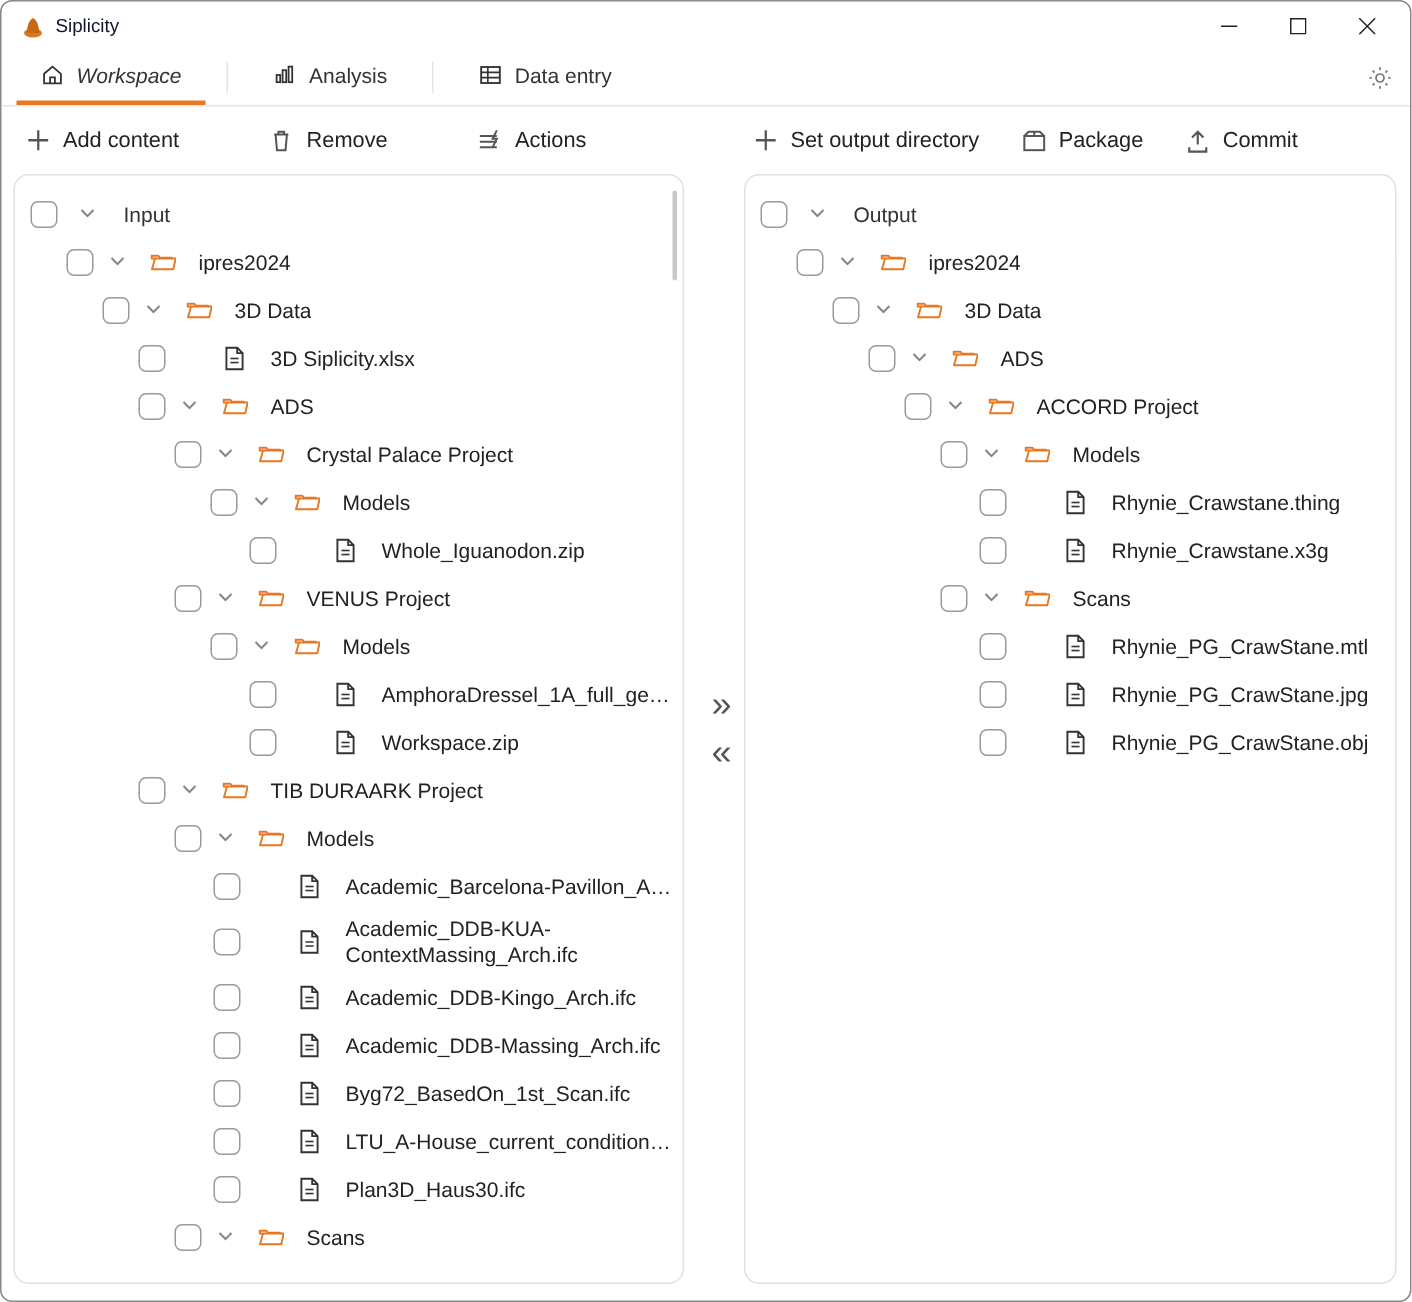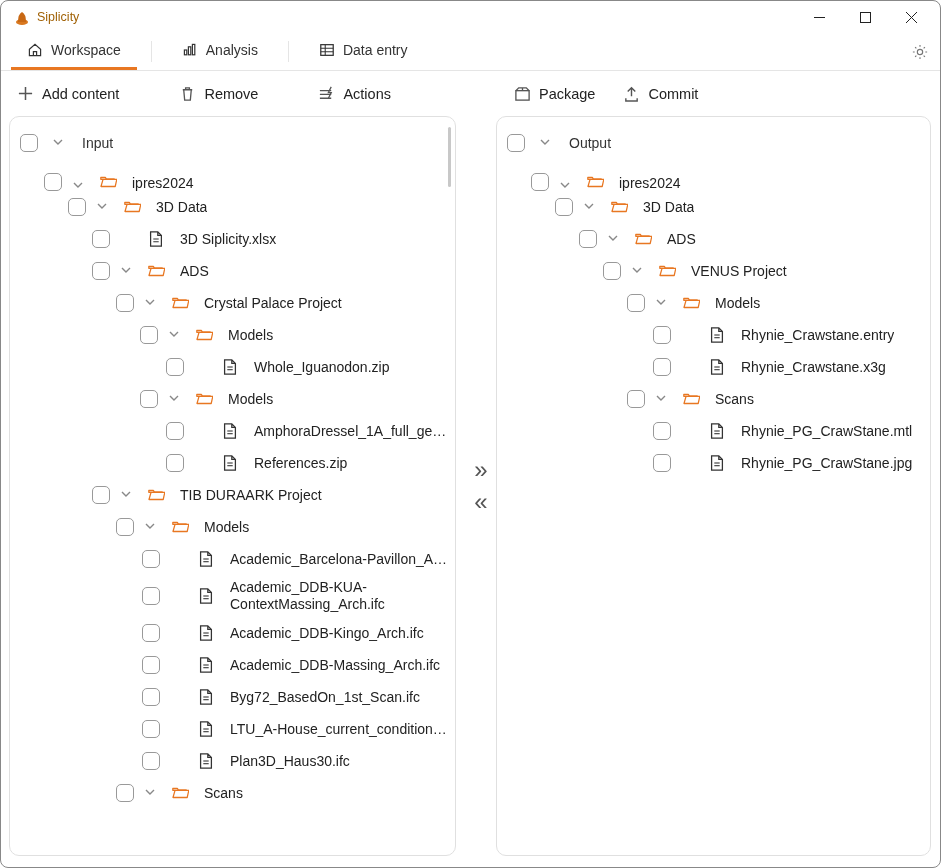--- a/index.html
+++ b/index.html
@@ -1,29 +1,29 @@
 <!DOCTYPE html>
 <html><head>
 <meta charset="utf-8">
 <style>
 * { margin: 0; padding: 0; box-sizing: border-box; font-family: "Segoe UI", sans-serif; }
 body { background: #fff; width: 941px; height: 868px; overflow: hidden; border: 1px solid #888; border-radius: 8px; position: relative; }
 
 
 .title-bar { height: 32px; display: flex; align-items: center; padding: 0 6px; }
 .app-icon { width: 18px; height: 18px; margin: 0 6px; display: flex; align-items: center; justify-content: center; }
-.app-title { font-size: 12.5px; color: #a16207; }
+.app-title { font-size: 12.5px; color: #0f172a; }
 .title-spacer { flex: 1; }
 .win-btn { width: 46px; height: 32px; display: flex; align-items: center; justify-content: center; color: #222; }
 .win-btn svg { width: 11px; height: 11px; }
 
 
 .tab-bar { height: 38px; display: flex; align-items: stretch; border-bottom: 1px solid #e5e5e5; padding-left: 10px; }
 .tab { display: flex; align-items: center; padding: 0 16px; font-size: 14px; color: #333; border-bottom: 3px solid transparent; gap: 8px; cursor: pointer; }
-.tab.active { border-bottom-color: #e87722; font-weight: 500; }
+.tab.active { border-bottom-color: #e87722; font-weight: 500; font-style: italic; }
 .tab-sep { width: 1px; background: #e5e5e5; margin: 8px 14px; }
 .tab-spacer { flex: 1; }
 .gear-btn { width: 40px; display: flex; align-items: center; justify-content: center; color: #777; }
 .gear-btn svg { width: 16px; height: 16px; }
 
 
 .toolbars { display: flex; }
 .toolbar { display: flex; align-items: center; padding: 10px 12px; gap: 8px; }
 .toolbar.left { width: 485px; gap: 24px; }
 .toolbar.right { flex: 1; }
@@ -51,21 +51,21 @@
 .row .ficon { width: 20px; display: flex; align-items: center; justify-content: center; flex-shrink: 0; margin-left: 6px; }
 .row .ficon svg { width: 18px; height: 18px; }
 .row .label { margin-left: 8px; white-space: nowrap; overflow: hidden; text-overflow: ellipsis; }
 .row.root { font-size: 14px; }
 .row.root .chk { margin-right: 4px; }
 .folder-color { color: #e87722; stroke: #e87722; }
 .file-color { color: #333; stroke: #333; }
 
 
 .ind0 { padding-left: 2px; }
-.ind1 { padding-left: 26px; align-items: flex-end; }
+.ind1 { padding-left: 26px; }
 .ind2 { padding-left: 50px; }
 .ind3 { padding-left: 74px; }
 .ind4 { padding-left: 98px; }
 .ind5 { padding-left: 122px; }
 .ind6f { padding-left: 148px; }
 .ind5f { padding-left: 124px; }
 
 
 .root-label { font-size: 14px; color: #333; margin-left: 10px; }
 
@@ -206,20 +206,26 @@
       </div>
     <div class="tb-gap"></div>
     <div class="tb-btn">
         <svg viewBox="0 0 18 18">
           <use href="#i-bolt"></use>
         </svg>
         <span>Actions</span>
       </div>
   </div>
   <div class="toolbar right">
+    <div class="tb-btn">
+        <svg viewBox="0 0 18 18">
+          <use href="#i-plus"></use>
+        </svg>
+        <span>Set output directory</span>
+      </div>
     <div class="tb-gap"></div>
     <div class="tb-btn">
         <svg viewBox="0 0 18 18">
           <use href="#i-box"></use>
         </svg>
         <span>Package</span>
       </div>
     <div class="tb-gap"></div>
     <div class="tb-btn">
         <svg viewBox="0 0 18 18">
@@ -339,20 +345,34 @@
           <svg viewBox="0 0 10 10"></svg>
         </span>
       <span class="ficon file-color">
           <svg viewBox="0 0 20 20">
             <use href="#i-file"></use>
           </svg>
         </span>
       <span class="label">Whole_Iguanodon.zip</span>
     </div>
 
+    <div class="row ind4">
+      <span class="chk"></span>
+      <span class="chev">
+          <svg viewBox="0 0 10 10">
+            <use href="#i-chev-down"></use>
+          </svg>
+        </span>
+      <span class="ficon folder-color">
+          <svg viewBox="0 0 20 20">
+            <use href="#i-folder-open"></use>
+          </svg>
+        </span>
+      <span class="label">VENUS Project</span>
+    </div>
 
     <div class="row ind5">
       <span class="chk"></span>
       <span class="chev">
           <svg viewBox="0 0 10 10">
             <use href="#i-chev-down"></use>
           </svg>
         </span>
       <span class="ficon folder-color">
           <svg viewBox="0 0 20 20">
@@ -378,21 +398,21 @@
     <div class="row ind6f">
       <span class="chk"></span>
       <span class="chev" style="visibility:hidden">
           <svg viewBox="0 0 10 10"></svg>
         </span>
       <span class="ficon file-color">
           <svg viewBox="0 0 20 20">
             <use href="#i-file"></use>
           </svg>
         </span>
-      <span class="label">References.zip</span>
+      <span class="label">Workspace.zip</span>
     </div>
 
     <div class="row ind3">
       <span class="chk"></span>
       <span class="chev">
           <svg viewBox="0 0 10 10">
             <use href="#i-chev-down"></use>
           </svg>
         </span>
       <span class="ficon folder-color">
@@ -593,21 +613,21 @@
       <span class="chev">
           <svg viewBox="0 0 10 10">
             <use href="#i-chev-down"></use>
           </svg>
         </span>
       <span class="ficon folder-color">
           <svg viewBox="0 0 20 20">
             <use href="#i-folder-open"></use>
           </svg>
         </span>
-      <span class="label">VENUS Project</span>
+      <span class="label">ACCORD Project</span>
     </div>
 
     <div class="row ind5">
       <span class="chk"></span>
       <span class="chev">
           <svg viewBox="0 0 10 10">
             <use href="#i-chev-down"></use>
           </svg>
         </span>
       <span class="ficon folder-color">
@@ -621,21 +641,21 @@
     <div class="row ind6f">
       <span class="chk"></span>
       <span class="chev" style="visibility:hidden">
           <svg viewBox="0 0 10 10"></svg>
         </span>
       <span class="ficon file-color">
           <svg viewBox="0 0 20 20">
             <use href="#i-file"></use>
           </svg>
         </span>
-      <span class="label">Rhynie_Crawstane.entry</span>
+      <span class="label">Rhynie_Crawstane.thing</span>
     </div>
 
     <div class="row ind6f">
       <span class="chk"></span>
       <span class="chev" style="visibility:hidden">
           <svg viewBox="0 0 10 10"></svg>
         </span>
       <span class="ficon file-color">
           <svg viewBox="0 0 20 20">
             <use href="#i-file"></use>
@@ -678,15 +698,27 @@
           <svg viewBox="0 0 10 10"></svg>
         </span>
       <span class="ficon file-color">
           <svg viewBox="0 0 20 20">
             <use href="#i-file"></use>
           </svg>
         </span>
       <span class="label">Rhynie_PG_CrawStane.jpg</span>
     </div>
 
+    <div class="row ind6f">
+      <span class="chk"></span>
+      <span class="chev" style="visibility:hidden">
+          <svg viewBox="0 0 10 10"></svg>
+        </span>
+      <span class="ficon file-color">
+          <svg viewBox="0 0 20 20">
+            <use href="#i-file"></use>
+          </svg>
+        </span>
+      <span class="label">Rhynie_PG_CrawStane.obj</span>
+    </div>
 
   </div>
 </div>
 
 </body></html>

